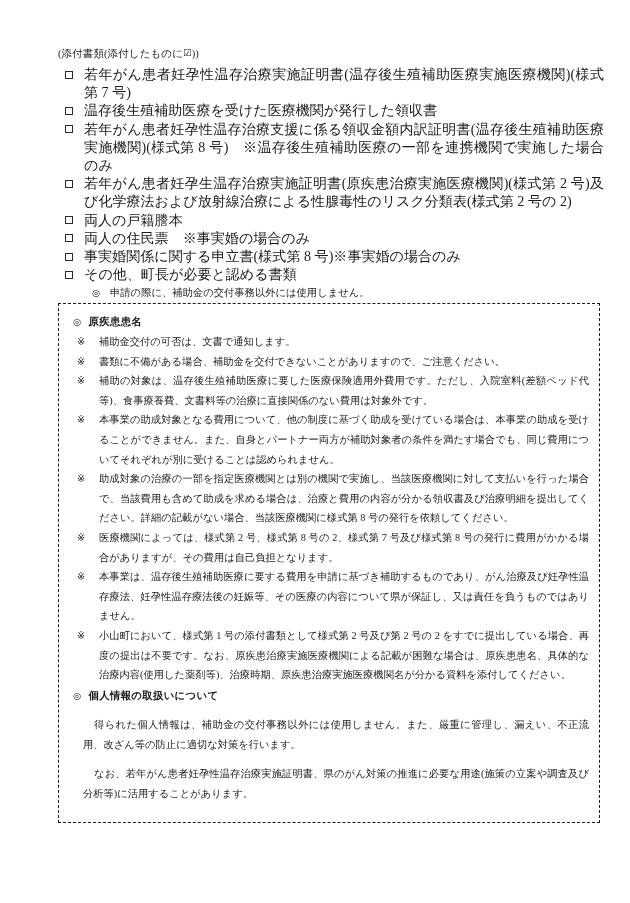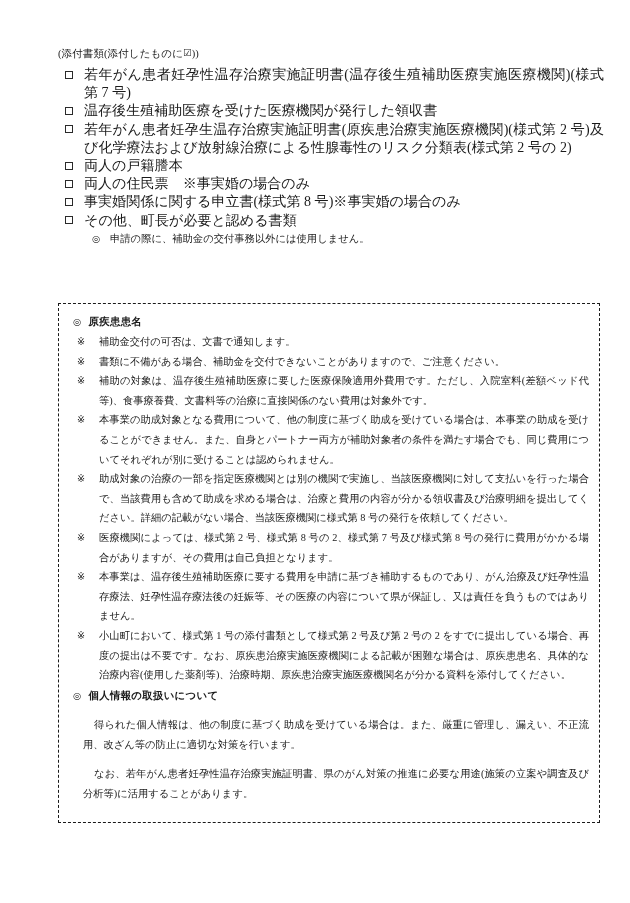--- a/index.html
+++ b/index.html
@@ -163,20 +163,24 @@
       <li>
         <span class="box"></span>
         <span class="itext">若年がん患者妊孕性温存治療実施証明書(温存後生殖補助医療実施医療機関)(様式第 7 号)</span>
       </li>
       <li>
         <span class="box"></span>
         <span class="itext">温存後生殖補助医療を受けた医療機関が発行した領収書</span>
       </li>
       <li>
         <span class="box"></span>
+        <span class="itext">若年がん患者妊孕性温存治療支援に係る領収金額内訳証明書(温存後生殖補助医療実施機関)(様式第 8 号)　※温存後生殖補助医療の一部を連携機関で実施した場合のみ</span>
+      </li>
+      <li>
+        <span class="box"></span>
         <span class="itext">若年がん患者妊孕生温存治療実施証明書(原疾患治療実施医療機関)(様式第 2 号)及び化学療法および放射線治療による性腺毒性のリスク分類表(様式第 2 号の 2)</span>
       </li>
       <li>
         <span class="box"></span>
         <span class="itext">両人の戸籍謄本</span>
       </li>
       <li>
         <span class="box"></span>
         <span class="itext">両人の住民票　※事実婚の場合のみ</span>
       </li>
@@ -235,18 +239,18 @@
       <li>
         <span class="kome">※</span>
         <span>小山町において、様式第 1 号の添付書類として様式第 2 号及び第 2 号の 2 をすでに提出している場合、再度の提出は不要です。なお、原疾患治療実施医療機関による記載が困難な場合は、原疾患患名、具体的な治療内容(使用した薬剤等)、治療時期、原疾患治療実施医療機関名が分かる資料を添付してください。</span>
       </li>
     </ul>
 
     <div class="sect-head privacy-head">
       <span class="dbl">◎</span><span>個人情報の取扱いについて</span>
     </div>
 
-    <p class="para">得られた個人情報は、他の制度に基づく助成を受けている場合は。また、厳重に管理し、漏えい、不正流用、改ざん等の防止に適切な対策を行います。</p>
+    <p class="para">得られた個人情報は、補助金の交付事務以外には使用しません。また、厳重に管理し、漏えい、不正流用、改ざん等の防止に適切な対策を行います。</p>
     <p class="para">なお、若年がん患者妊孕性温存治療実施証明書、県のがん対策の推進に必要な用途(施策の立案や調査及び分析等)に活用することがあります。</p>
 
   </section>
 
 </div>
 
 </body></html>

